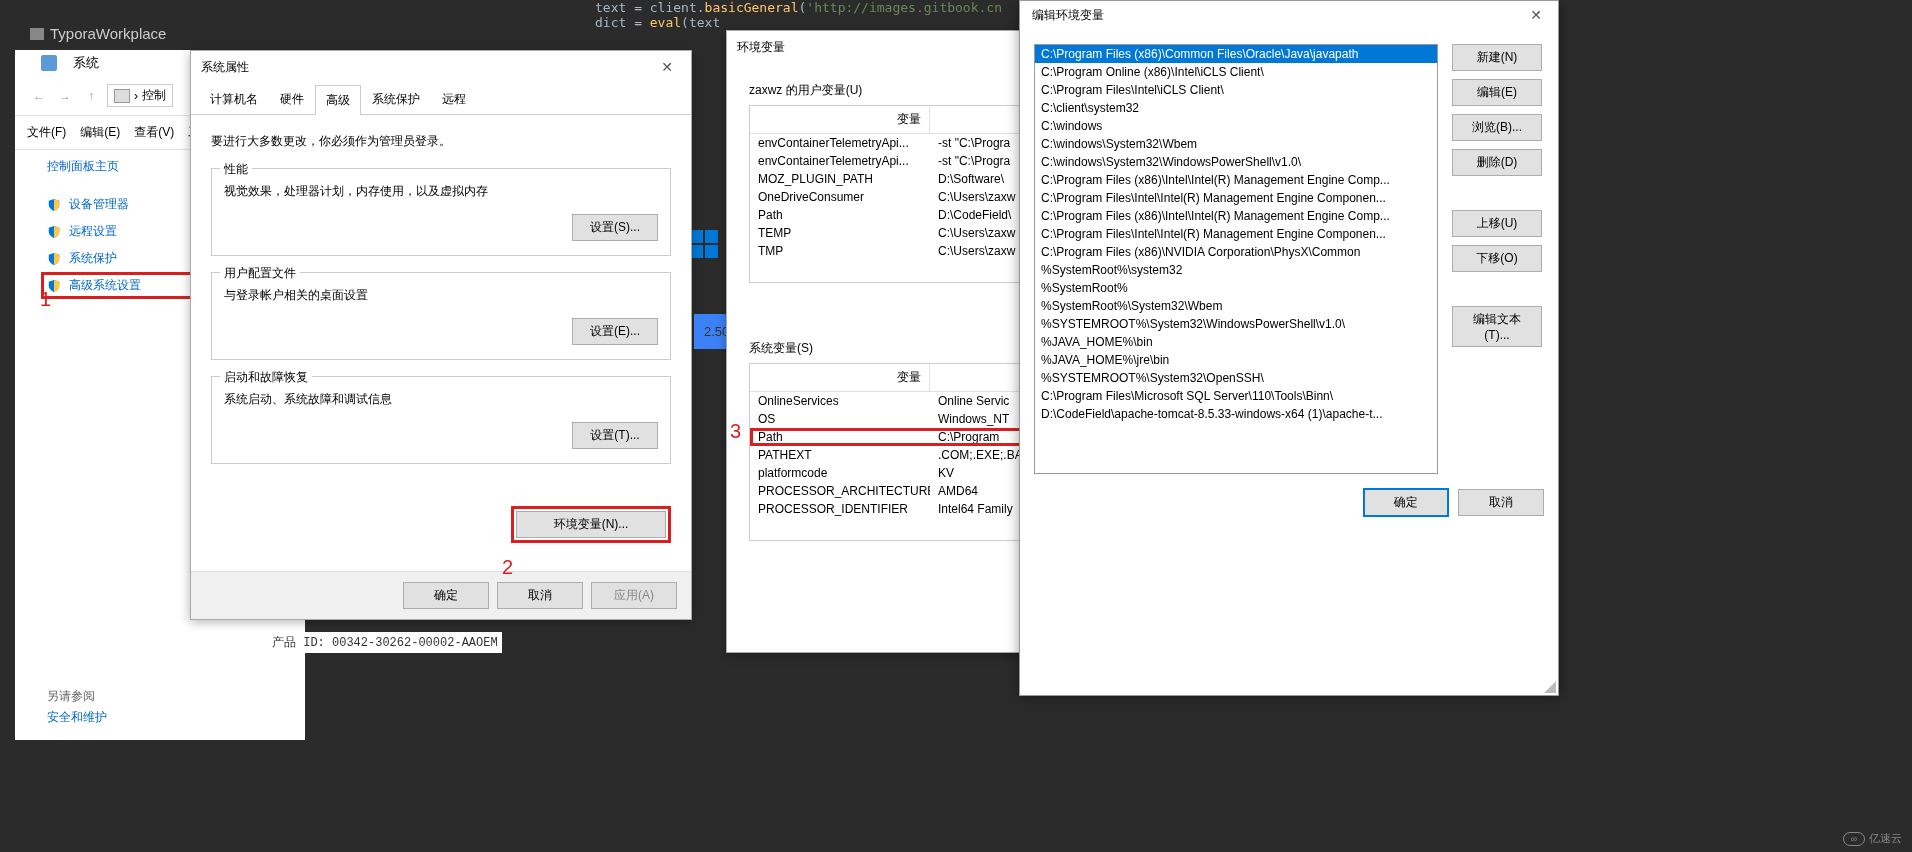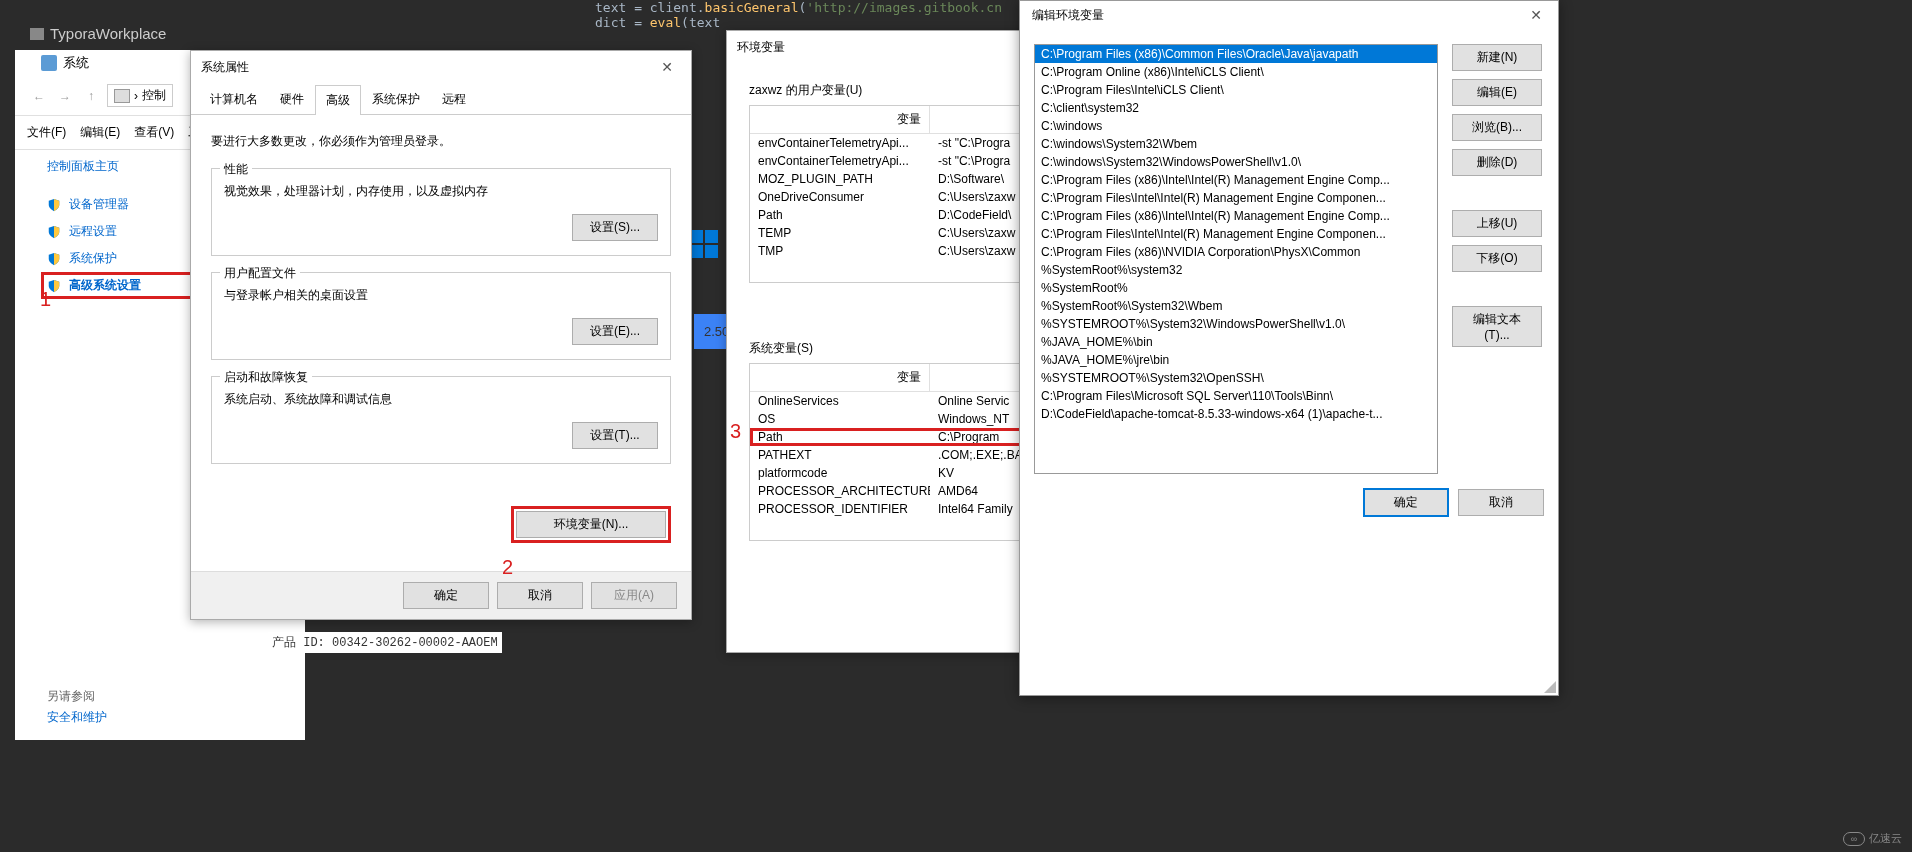--- a/index.html
+++ b/index.html
@@ -8,32 +8,32 @@
 
 .editor-bg { position: absolute; top: 0; left: 0; width: 1912px; height: 852px; background: #2b2b2b; }
 .editor-code { position: absolute; top: 0; left: 595px; color: #a9b7c6; font-family: Consolas, monospace; font-size: 13px; white-space: pre; }
 .editor-code .str { color: #6a8759; }
 .editor-code .fn { color: #ffc66d; }
 .vscode-title { position: absolute; top: 25px; left: 30px; color: #ccc; font-size: 15px; display: flex; align-items: center; gap: 6px; }
 .vscode-title .folder-icon { width: 14px; height: 12px; background: #888; display: inline-block; }
 
 
 .control-panel { position: absolute; top: 50px; left: 15px; width: 290px; height: 690px; background: #fff; }
-.cp-title { display: flex; align-items: center; gap: 6px; padding: 4px 26px; font-size: 13px; }
+.cp-title { display: flex; align-items: center; gap: 16px; padding: 4px 26px; font-size: 13px; }
 .cp-title .sys-icon { width: 16px; height: 16px; background: #5b9bd5; border-radius: 2px; display: inline-block; }
 .cp-nav { display: flex; align-items: center; gap: 6px; padding: 8px 14px; border-bottom: 1px solid #e0e0e0; }
 .cp-nav .arrow { width: 20px; height: 20px; display: inline-flex; align-items: center; justify-content: center; color: #999; }
 .cp-nav .path-box { display: flex; align-items: center; border: 1px solid #ccc; padding: 2px 6px; gap: 4px; }
 .cp-nav .comp-icon { width: 16px; height: 14px; background: #ddd; border: 1px solid #999; display: inline-block; }
 .cp-menu { display: flex; gap: 14px; padding: 8px 12px; border-bottom: 1px solid #e0e0e0; }
 .cp-home { color: #0066cc; padding: 8px 32px; display: block; }
 .cp-links { padding: 8px 26px; }
 .cp-link { display: flex; align-items: center; gap: 8px; padding: 5px 6px; color: #0066cc; cursor: pointer; }
 .cp-link .shield { width: 14px; height: 16px; display: inline-block; }
-.cp-link.highlighted { border: 3px solid #d92020; padding: 2px 3px; font-weight: bold; }
+.cp-link.highlighted { border: 3px solid #d92020; padding: 2px 3px; }
 .annotation { position: absolute; color: #d92020; font-size: 20px; font-weight: 500; }
 .cp-footer { position: absolute; bottom: 10px; left: 32px; color: #666; }
 .cp-footer a { color: #0066cc; display: block; padding: 4px 0; }
 
 
 .sys-props { position: absolute; top: 50px; left: 190px; width: 502px; height: 570px; background: #fff; border: 1px solid #aaa; box-shadow: 0 2px 10px rgba(0,0,0,0.3); }
 .dlg-title { display: flex; justify-content: space-between; align-items: center; padding: 8px 10px; font-size: 12px; }
 .dlg-close { font-family: "Segoe UI Symbol"; font-size: 14px; cursor: pointer; color: #555; padding: 0 8px; }
 .tabs { display: flex; padding: 0 8px; border-bottom: 1px solid #ccc; }
 .tab { padding: 6px 10px; cursor: pointer; border: 1px solid transparent; border-bottom: none; }

